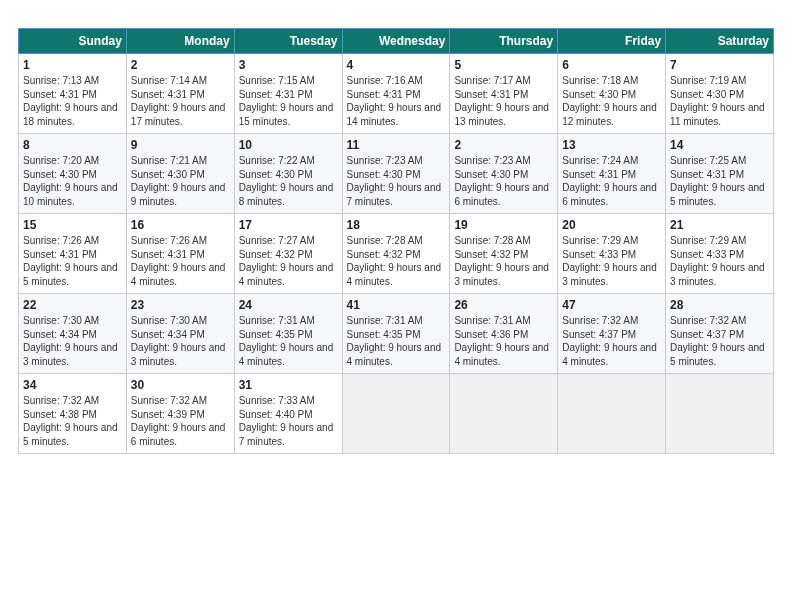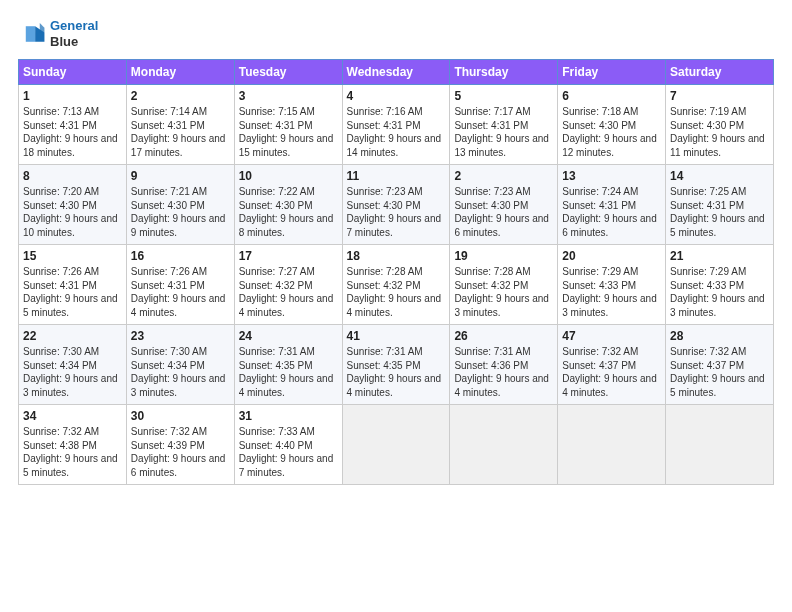--- a/index.html
+++ b/index.html
@@ -50,26 +50,26 @@
     .location {
       font-size: 13px;
       color: #555;
     }
     .calendar {
       width: 100%;
       border-collapse: collapse;
       table-layout: fixed;
     }
     .calendar th {
-      background: #8b5cf6;
+      background: #0f766e;
       color: #fff;
       font-size: 12px;
       font-weight: bold;
       padding: 5px 4px;
-      text-align: left;
+      text-align: right;
       border: 1px solid #5a8dd4;
     }
     .calendar td {
       vertical-align: top;
       padding: 4px 4px 4px 4px;
       border: 1px solid #ccc;
       font-size: 9.5px;
       color: #333;
       height: 80px;
       background: #fff;
@@ -94,32 +94,20 @@
     }
     .empty-cell {
       background: #f0f0f0 !important;
     }
   </style>
 </head>
 <body>
 
 <div class="page">
   <div class="header">
-    <div class="logo">
-      <svg class="logo-icon" viewBox="0 0 36 36">
-        <rect x="0" y="0" width="36" height="36" rx="3" fill="white"></rect>
-        <polygon points="22,8 34,16 34,28 22,28" fill="#1a6eb5"></polygon>
-        <polygon points="10,8 22,8 22,28 10,28" fill="#5ba3e0"></polygon>
-        <polygon points="28,4 34,10 34,16 28,16" fill="#1a6eb5" opacity="0.7"></polygon>
-      </svg>
-      <div class="logo-text">
-        <div><span class="blue">General</span></div>
-        <div>Blue</div>
-      </div>
-    </div>
     <div class="title-block">
     </div>
   </div>
 
   <table class="calendar">
     <thead>
       <tr>
       <th>Sunday</th>
           <th>Monday</th>
           <th>Tuesday</th>

